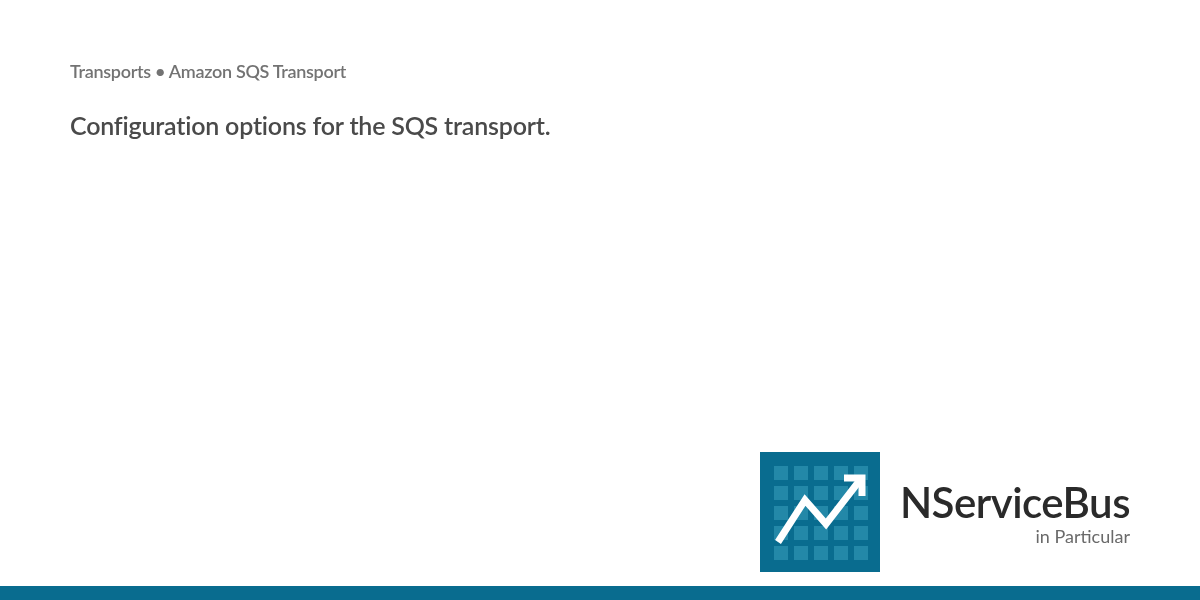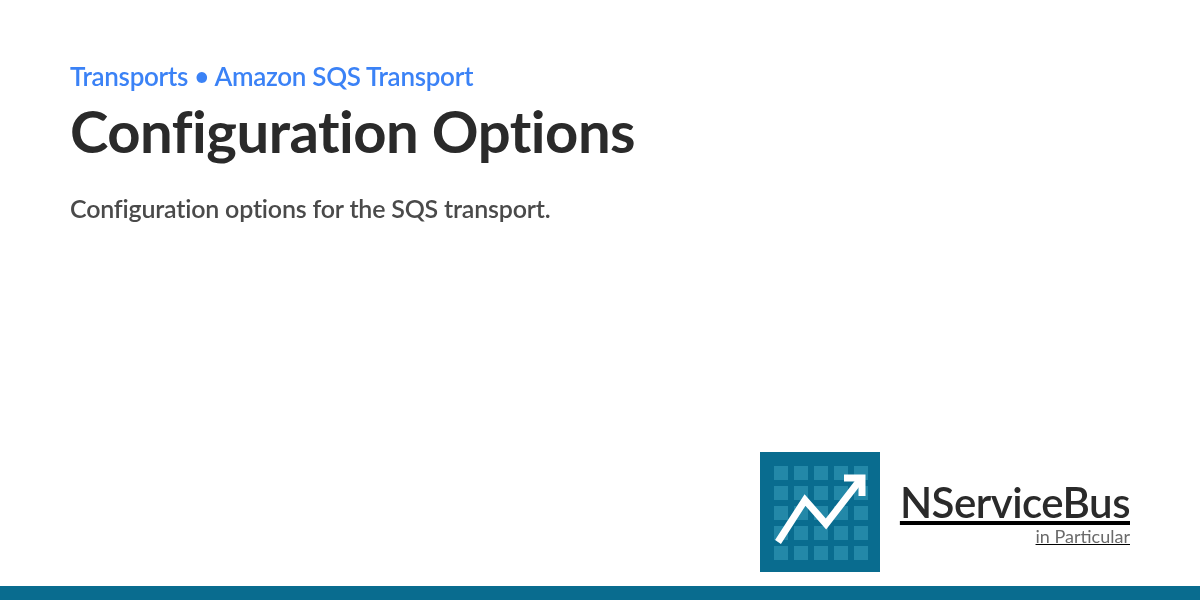--- a/index.html
+++ b/index.html
@@ -12,22 +12,22 @@
       height: 600px;
       font-family: -apple-system, BlinkMacSystemFont, "Segoe UI", "Lato", "Helvetica Neue", Arial, sans-serif;
       background: #ffffff;
       position: relative;
       overflow: hidden;
     }
     .content {
       padding: 60px 70px 0 70px;
     }
     .breadcrumb {
-      color: #3b82f6;
-      font-size: 26px;
+      color: #737373;
+      font-size: 18px;
       font-weight: 600;
       letter-spacing: -0.3px;
     }
     .title {
       color: #2a2a2a;
       font-size: 58px;
       font-weight: 700;
       margin-top: 4px;
       letter-spacing: -0.5px;
     }
@@ -38,21 +38,20 @@
       margin-top: 28px;
       letter-spacing: -0.2px;
     }
     .logo-container {
       position: absolute;
       bottom: 28px;
       right: 70px;
       display: flex;
       align-items: center;
       gap: 20px;
-      text-decoration: underline;
     }
     .logo-icon {
       width: 120px;
       height: 120px;
       background: #096c8f;
       position: relative;
       display: flex;
       align-items: center;
       justify-content: center;
     }
@@ -82,21 +81,20 @@
       background: #096c8f;
     }
   </style>
 </head>
 <body>
 
 <div class="content">
   <div class="breadcrumb">
     <span>Transports</span><span> • </span><span>Amazon SQS Transport</span>
   </div>
-  <h1 class="title">Configuration Options</h1>
   <p class="subtitle">Configuration options for the SQS transport.</p>
 </div>
 
 <div class="logo-container">
   <div class="logo-icon">
     <svg width="120" height="120" viewBox="0 0 120 120">
 
       <g fill="#2388a8">
         <rect x="14" y="14" width="14" height="14"></rect>
         <rect x="34" y="14" width="14" height="14"></rect>

